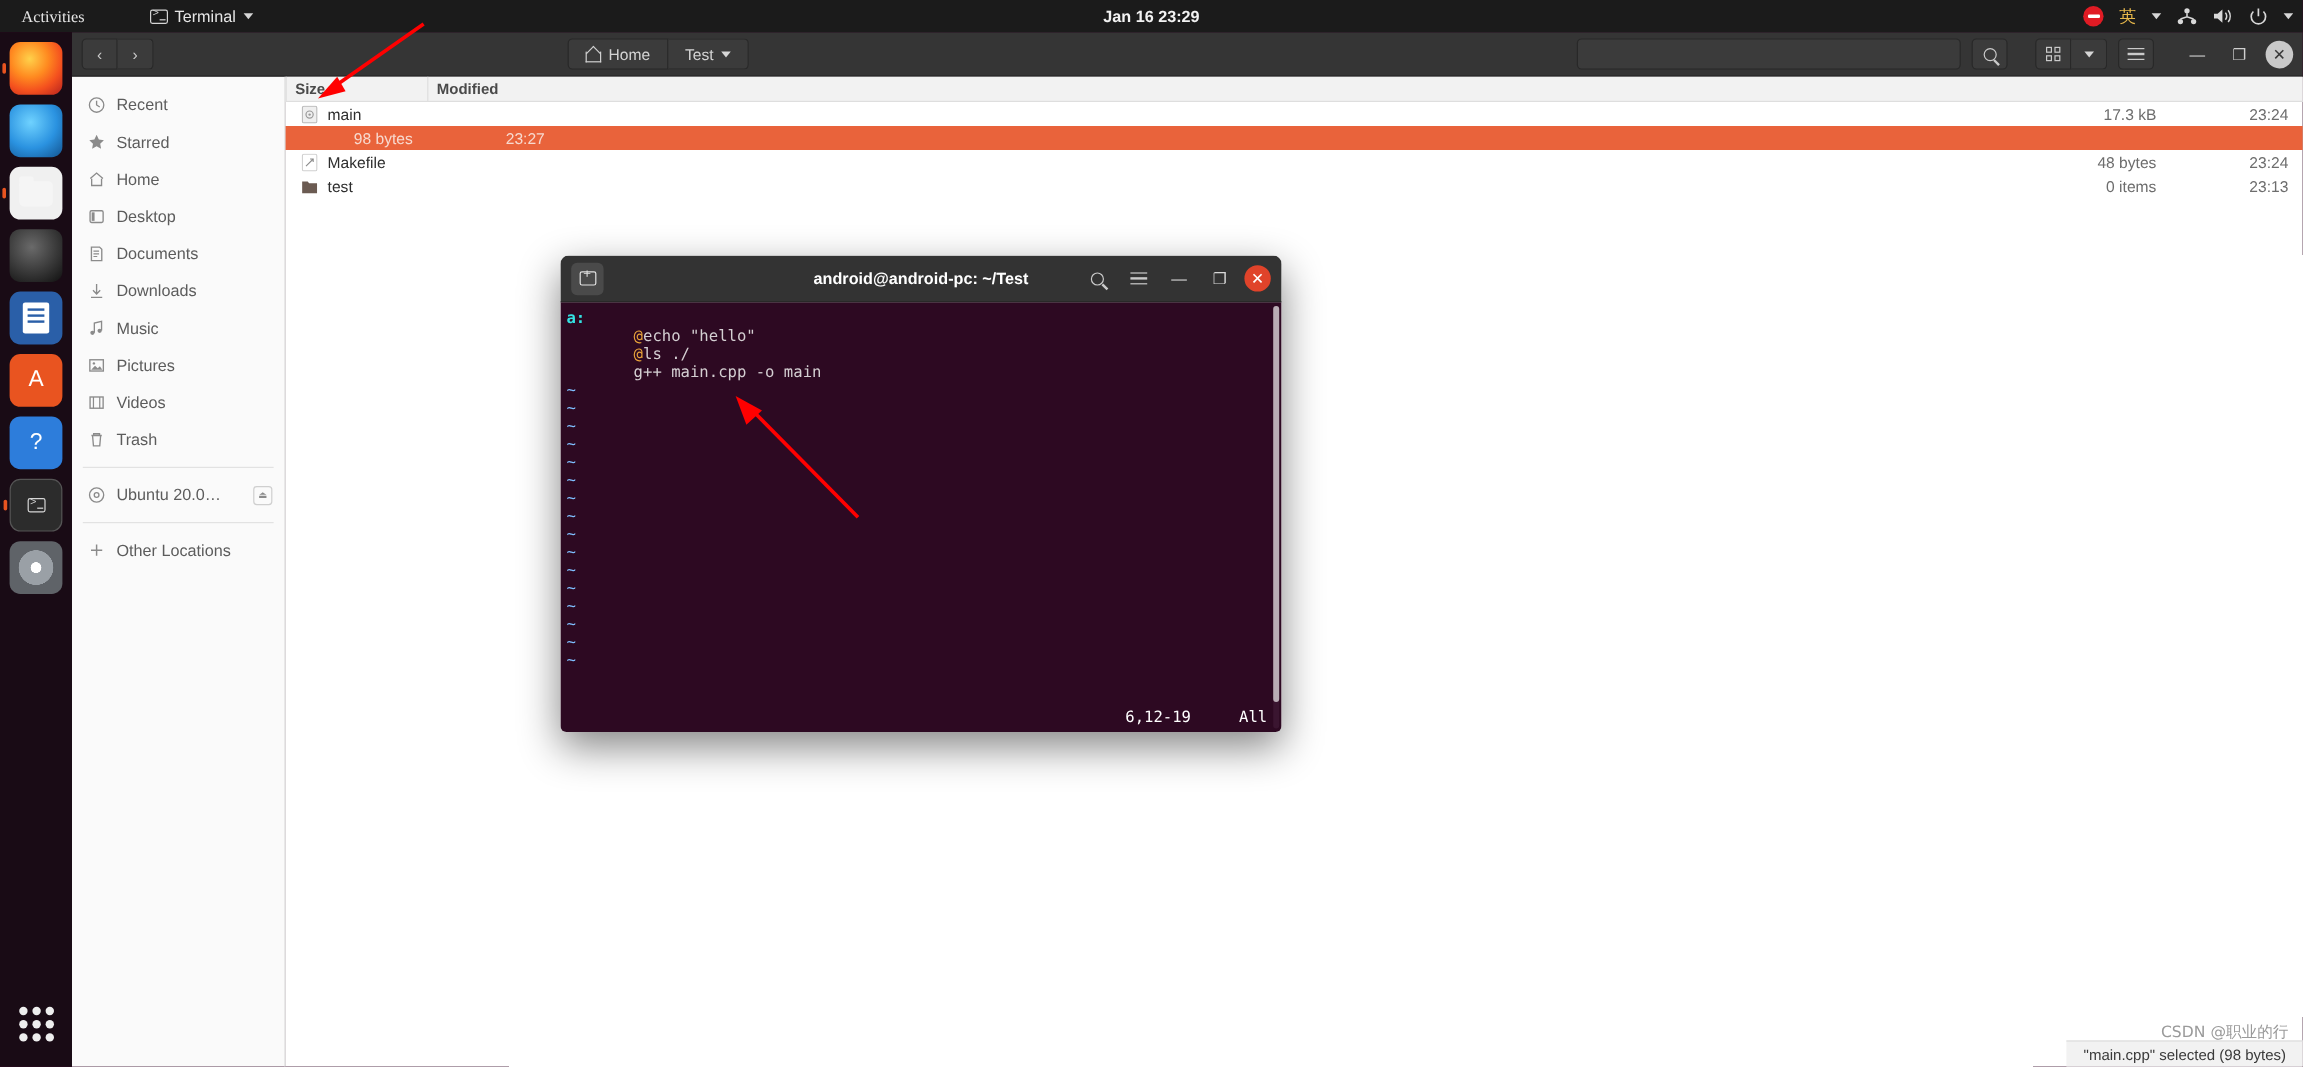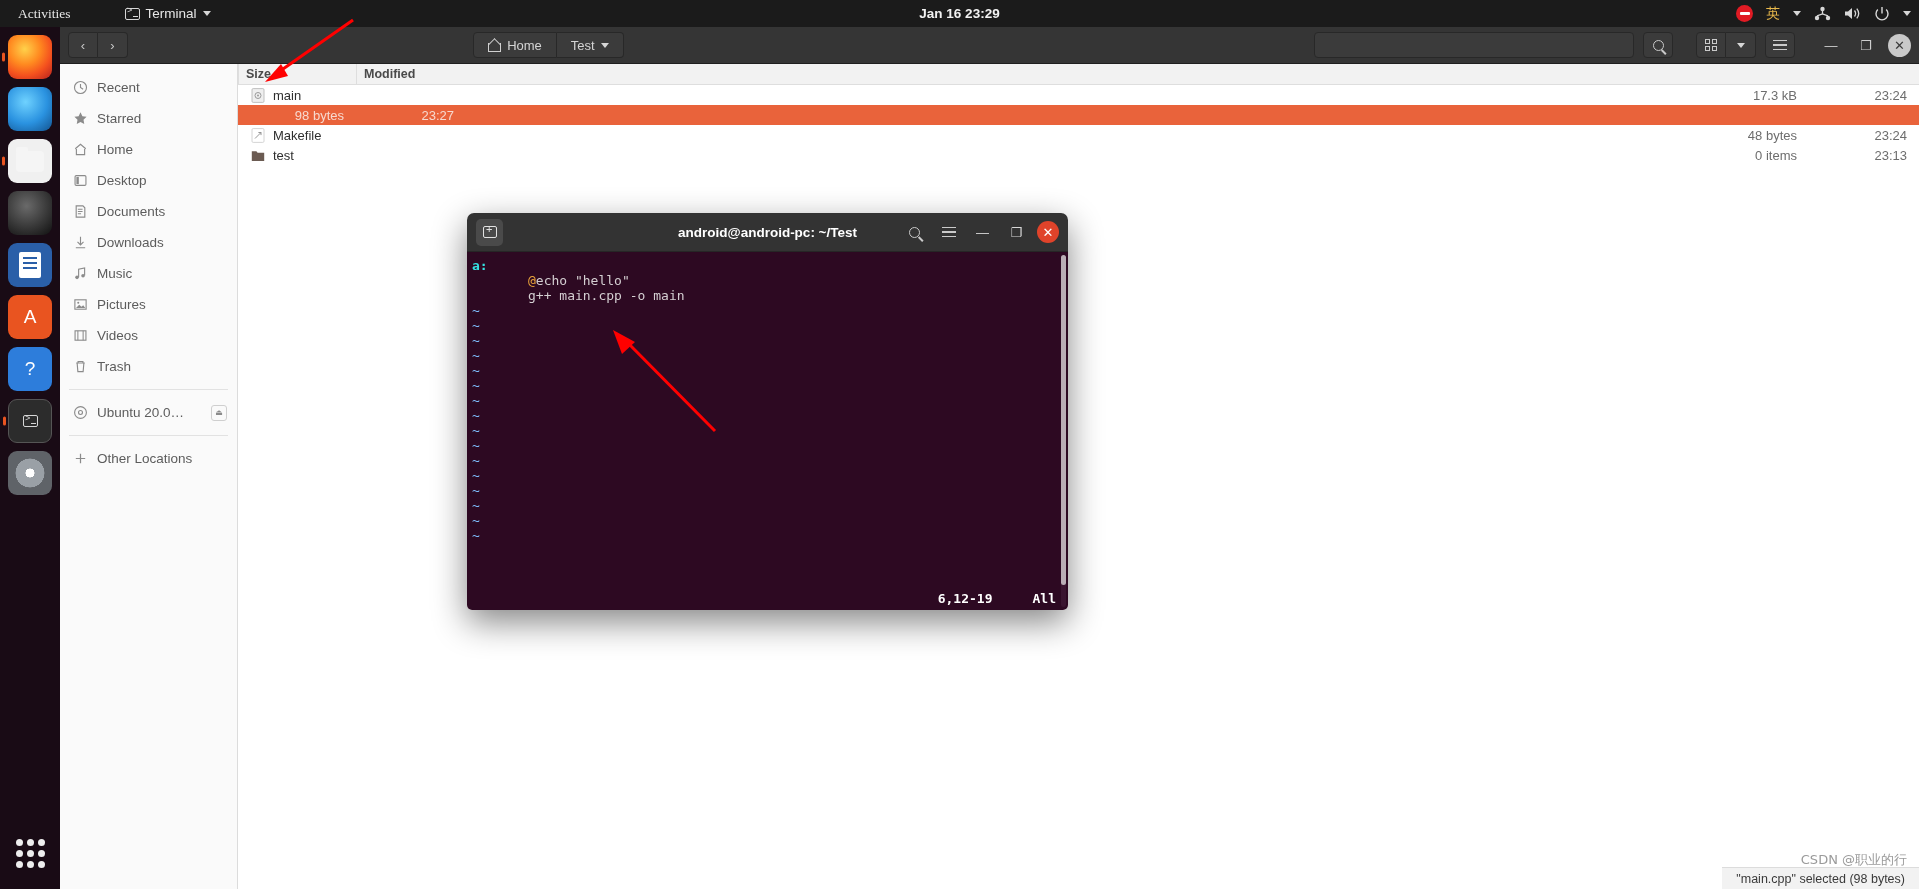--- a/index.html
+++ b/index.html
@@ -246,21 +246,21 @@
     font-family: "DejaVu Sans Mono", monospace; font-size: 13px;
     padding: 6px 0 0 2px; color: #d4cfd2;
   }
   .tline { height: 15px; line-height: 15px; padding-left: 3px; white-space: pre; }
   .tgt { color: #34e2e2; font-weight: bold; }
   .tat { color: #e9a33a; }
   .ttilde { color: #7fbfff; }
   #term-status {
     position: absolute; right: 12px; bottom: 4px;
     font-family: "DejaVu Sans Mono", monospace; font-size: 13px;
-    color: #ffffff; display: flex; gap: 40px; font-weight: bold;
+    color: #ffffff; display: flex; gap: 40px;
   }
   #term-scrollbar {
     position: absolute; right: 2px; top: 3px; width: 5px; height: 352px;
     background: #3a1530; border-radius: 3px;
   }
   #term-scrollbar i { display: block; width: 5px; height: 330px; background: #b9adb5; border-radius: 3px; }
 
   
   .arrow { position: absolute; pointer-events: none; }
   #statusbar {
@@ -552,20 +552,21 @@
       </div>
       <div class="tbtn">—</div>
       <div class="tbtn">❐</div>
       <div class="tbtn close">✕</div>
     </div>
   </div>
 
   <div id="term-body">
     <div class="tline tgt">a:</div>
     <div class="tline" style="padding-left: 59px;"><span class="tat">@</span><span>echo "hello"</span></div>
+    <div class="tline" style="padding-left: 59px;"><span class="tat">@</span><span>ls ./</span></div>
     <div class="tline" style="padding-left: 59px;">g++ main.cpp -o main</div>
     <div id="vim-empties">
         <div class="tline ttilde">~</div>
         <div class="tline ttilde">~</div>
         <div class="tline ttilde">~</div>
         <div class="tline ttilde">~</div>
         <div class="tline ttilde">~</div>
         <div class="tline ttilde">~</div>
         <div class="tline ttilde">~</div>
         <div class="tline ttilde">~</div>

